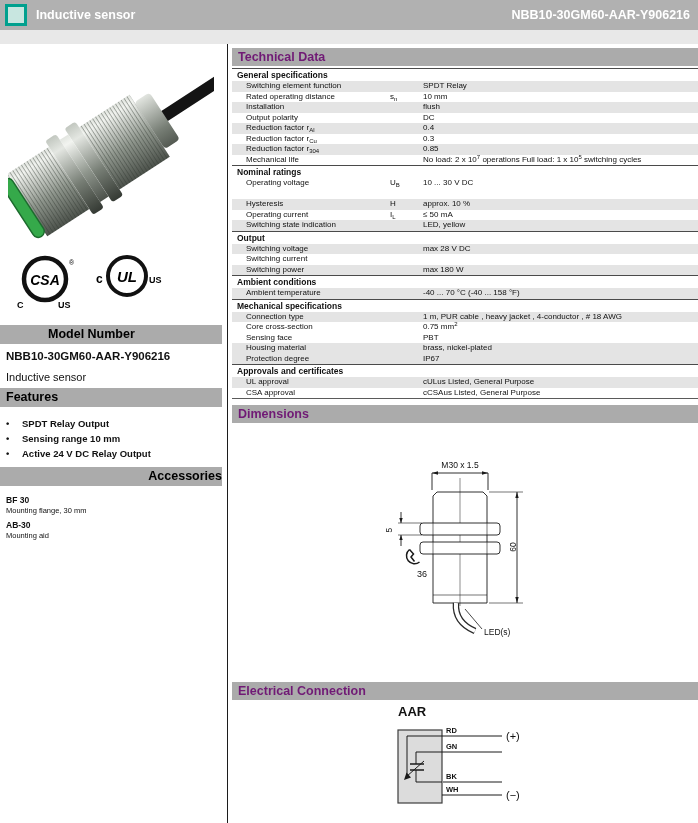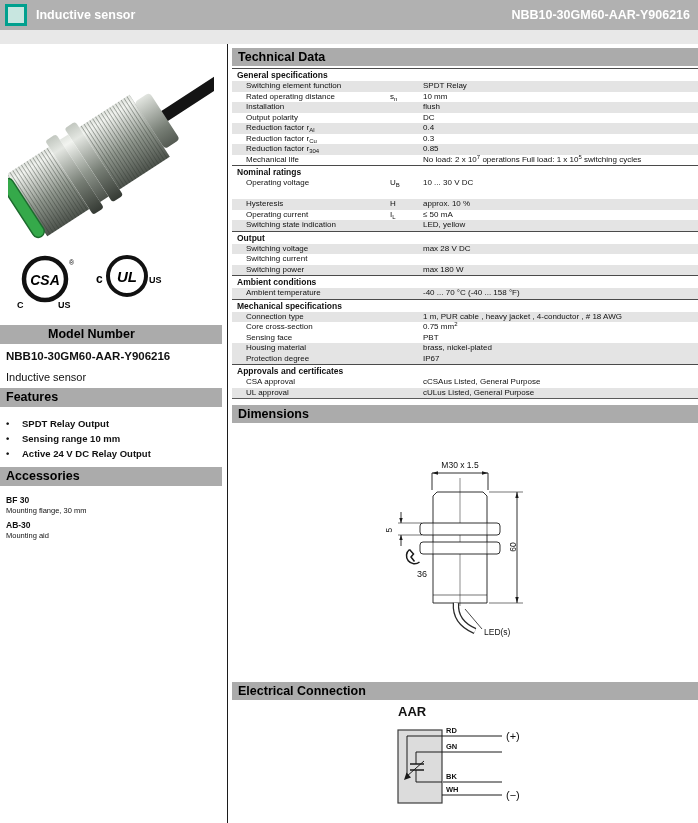--- a/index.html
+++ b/index.html
@@ -21,34 +21,34 @@
 
   
   .sidebar{position:absolute;left:0;top:44px;width:222px;height:779px;}
   .sidebar .photo{position:absolute;left:8px;top:6px;}
   .cert-row{position:absolute;left:10px;top:208px;width:200px;height:64px;}
   .cert-row svg{position:absolute;top:0;}
   .csa{left:4px;} .ul{left:80px;top:6px;}
 
   .side-bar-head{position:absolute;left:0;width:222px;height:19px;background:#ababab;
     font-weight:bold;font-size:12.5px;line-height:19px;padding-left:6px;box-sizing:border-box;color:#000;}
-  .mn-bar{top:281px;padding-left:48px;} .ft-bar{top:344px;} .ac-bar{top:423px;}
+  .mn-bar{top:281px;padding-left:48px;} .ft-bar{top:344px;} .ac-bar{top:423px;text-align:right;}
   .mn-model{position:absolute;left:6px;top:306px;font-weight:bold;font-size:11.5px;}
   .mn-sub{position:absolute;left:6px;top:327px;font-size:11px;}
   .features-list{position:absolute;left:6px;top:375px;width:212px;}
   .feat{display:flex;margin-bottom:5px;font-size:9.5px;font-weight:bold;line-height:10px;}
   .feat .blt{width:16px;flex:none;}
   .accessories-list{position:absolute;left:6px;top:446px;width:212px;}
   .acc-name{font-size:8.5px;font-weight:bold;margin-top:5px;}
   .acc-desc{font-size:7.5px;margin-top:1px;}
 
   
   .main{position:absolute;left:232px;top:0;width:466px;height:823px;}
   .sec-head{position:absolute;left:0;width:466px;height:18px;background:#ababab;
-    font-weight:bold;font-size:12.5px;line-height:18px;padding-left:6px;box-sizing:border-box;color:#000000;}
+    font-weight:bold;font-size:12.5px;line-height:18px;padding-left:6px;box-sizing:border-box;color:#701a75;}
   .td-bar{top:48px;} .dim-bar{top:405px;} .ec-bar{top:682px;}
 
   
   .tech-table{position:absolute;left:0;top:68px;width:466px;border-bottom:1px solid #5a5a5a;}
   .t-sec{border-top:1px solid #4a4a4a;font-weight:bold;font-size:8.5px;
     height:11px;line-height:11px;padding:1px 0 0 5px;}
   .t-row{display:flex;height:10.5px;line-height:10.5px;font-size:8px;}
   .t-row.shaded{background:#e4e4e4;}
   .t-row.spacer{height:10.5px;}
   .t-label{width:158px;flex:none;padding-left:14px;box-sizing:border-box;white-space:nowrap;}
@@ -268,29 +268,29 @@
         <div class="t-label">Housing material</div>
         <div class="t-sym"></div>
         <div class="t-val">brass, nickel-plated</div>
       </div>
       <div class="t-row shaded">
         <div class="t-label">Protection degree</div>
         <div class="t-sym"></div>
         <div class="t-val">IP67</div>
       </div>
       <div class="t-sec">Approvals and certificates</div>
+      <div class="t-row shaded">
+        <div class="t-label">UL approval</div>
+        <div class="t-sym"></div>
+        <div class="t-val">cULus Listed, General Purpose</div>
+      </div>
       <div class="t-row">
         <div class="t-label">CSA approval</div>
         <div class="t-sym"></div>
         <div class="t-val">cCSAus Listed, General Purpose</div>
-      </div>
-      <div class="t-row shaded">
-        <div class="t-label">UL approval</div>
-        <div class="t-sym"></div>
-        <div class="t-val">cULus Listed, General Purpose</div>
       </div>
     </div>
 
   <div class="sec-head dim-bar">Dimensions</div>
 
   <svg class="dim-svg" width="466" height="220" viewBox="0 0 466 220">
     <g stroke="#1a1a1a" stroke-width="0.9" fill="none">
 
       <line x1="228" y1="50" x2="228" y2="178" stroke-width="0.5"></line>
 

